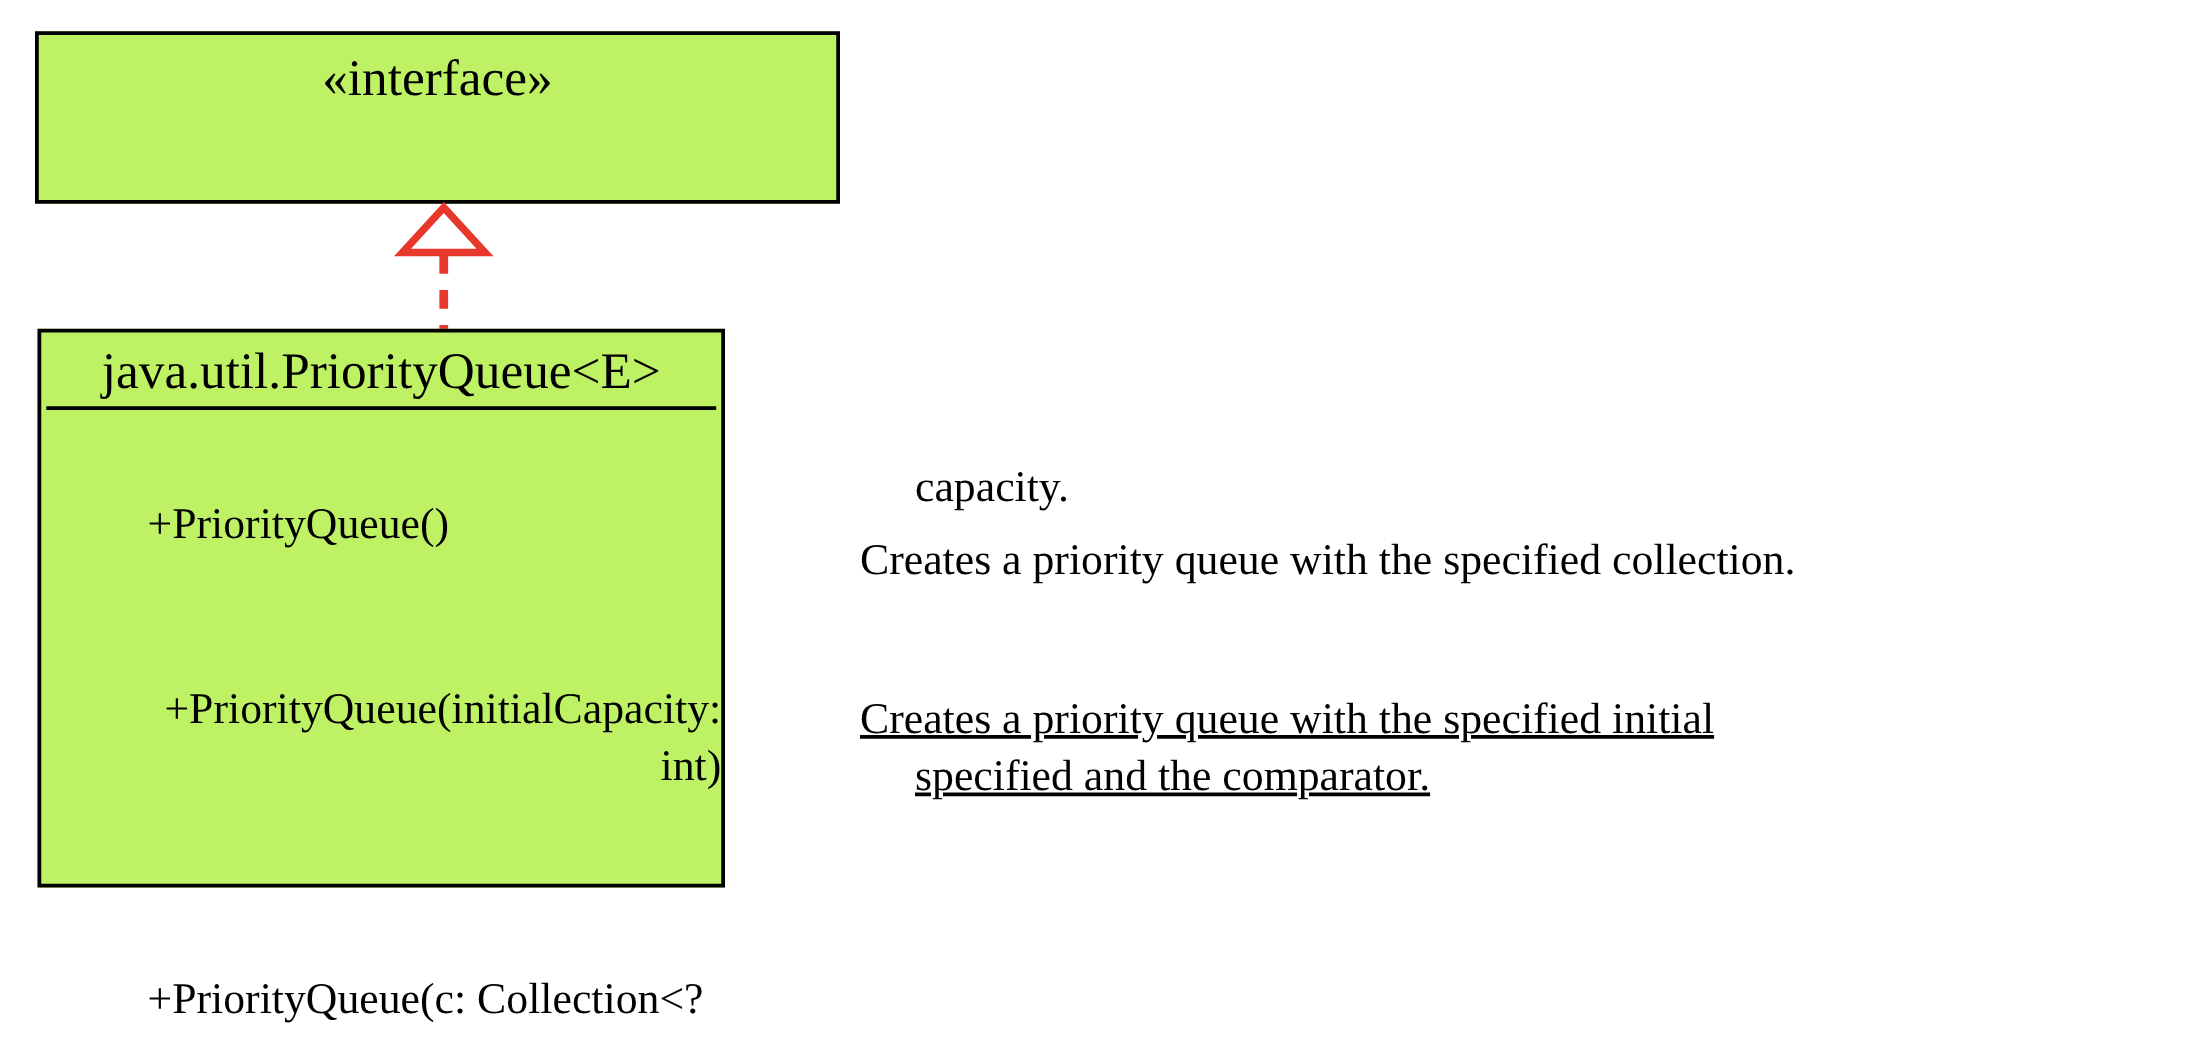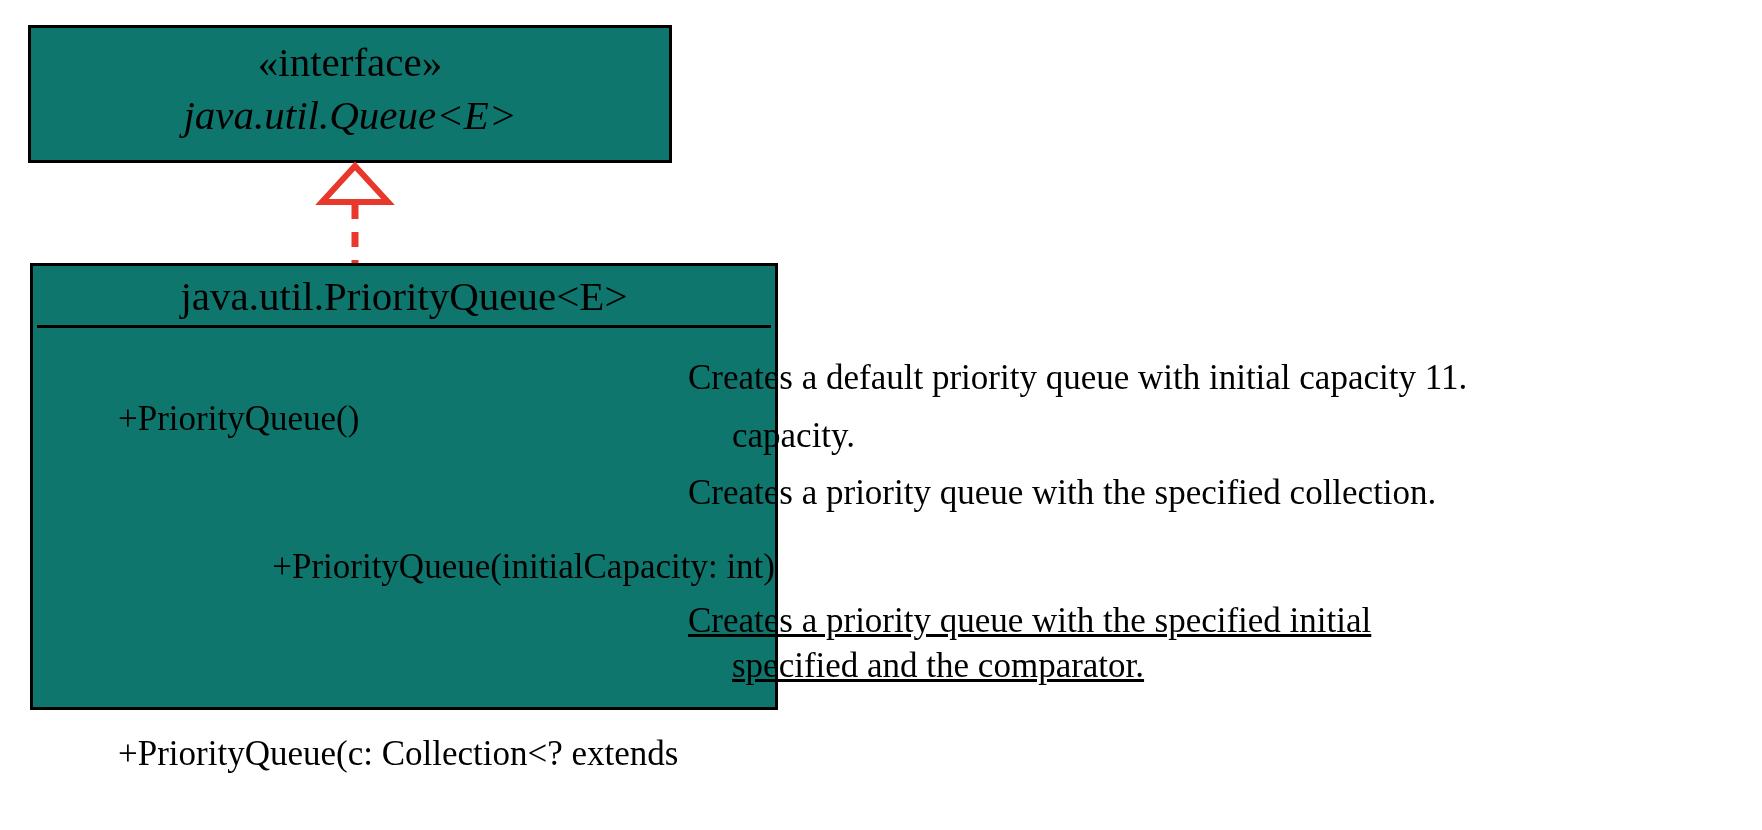--- a/index.html
+++ b/index.html
@@ -22,21 +22,21 @@
     left: 0; top: 0;
     width: 1762px;
     height: 830px;
   }
 
   
   .uml-box {
     position: absolute;
     box-sizing: border-box;
     border: 3px solid #000000;
-    background: #0f766e;
+    background: #bef264;
   }
 
   #interface-box {
     left: 28px;
     top: 25px;
     width: 644px;
     height: 138px;
   }
 
   .iface-stereotype {
@@ -62,21 +62,21 @@
     top: 158px;
     width: 112px;
     height: 112px;
     overflow: visible;
   }
 
   
   #class-box {
     left: 30px;
     top: 263px;
-    width: 748px;
+    width: 550px;
     height: 447px;
   }
 
   .class-name {
     text-align: center;
     font-size: 41px;
     line-height: 1.0;
     padding-top: 10px;
     padding-bottom: 8px;
   }
@@ -134,21 +134,20 @@
   .d2 { margin-top: 12px; }
   .d3 { margin-top: 82px; text-decoration: underline; }
 </style>
 </head>
 <body>
 
 <div class="canvas">
 
   <div class="uml-box" id="interface-box">
     <div class="iface-stereotype">«interface»</div>
-    <div class="iface-name">java.util.Queue&lt;E&gt;</div>
   </div>
 
   <div id="realization-arrow">
     <svg width="112" height="112" viewBox="0 0 112 112">
 
       <polygon points="55,8 88,44 22,44" fill="#ffffff" stroke="#e8372b" stroke-width="6" stroke-linejoin="miter"></polygon>
 
       <line x1="55" y1="46" x2="55" y2="110" stroke="#e8372b" stroke-width="7" stroke-dasharray="15,13"></line>
     </svg>
   </div>
@@ -173,23 +172,20 @@
       <div class="member m2">
         <span>+PriorityQueue(c: Collection&lt;? extends</span>
         <span class="cont">E&gt;)</span>
       </div>
 
     </div>
   </div>
 
   <div id="descriptions">
 
-    <div class="desc d0">
-      <span>Creates a default priority queue with initial capacity 11.</span>
-    </div>
 
     <div class="desc d1">
       <span class="cont">capacity.</span>
     </div>
 
     <div class="desc d2">
       <span>Creates a priority queue with the specified collection.</span>
     </div>
 
     <div class="desc d3">

